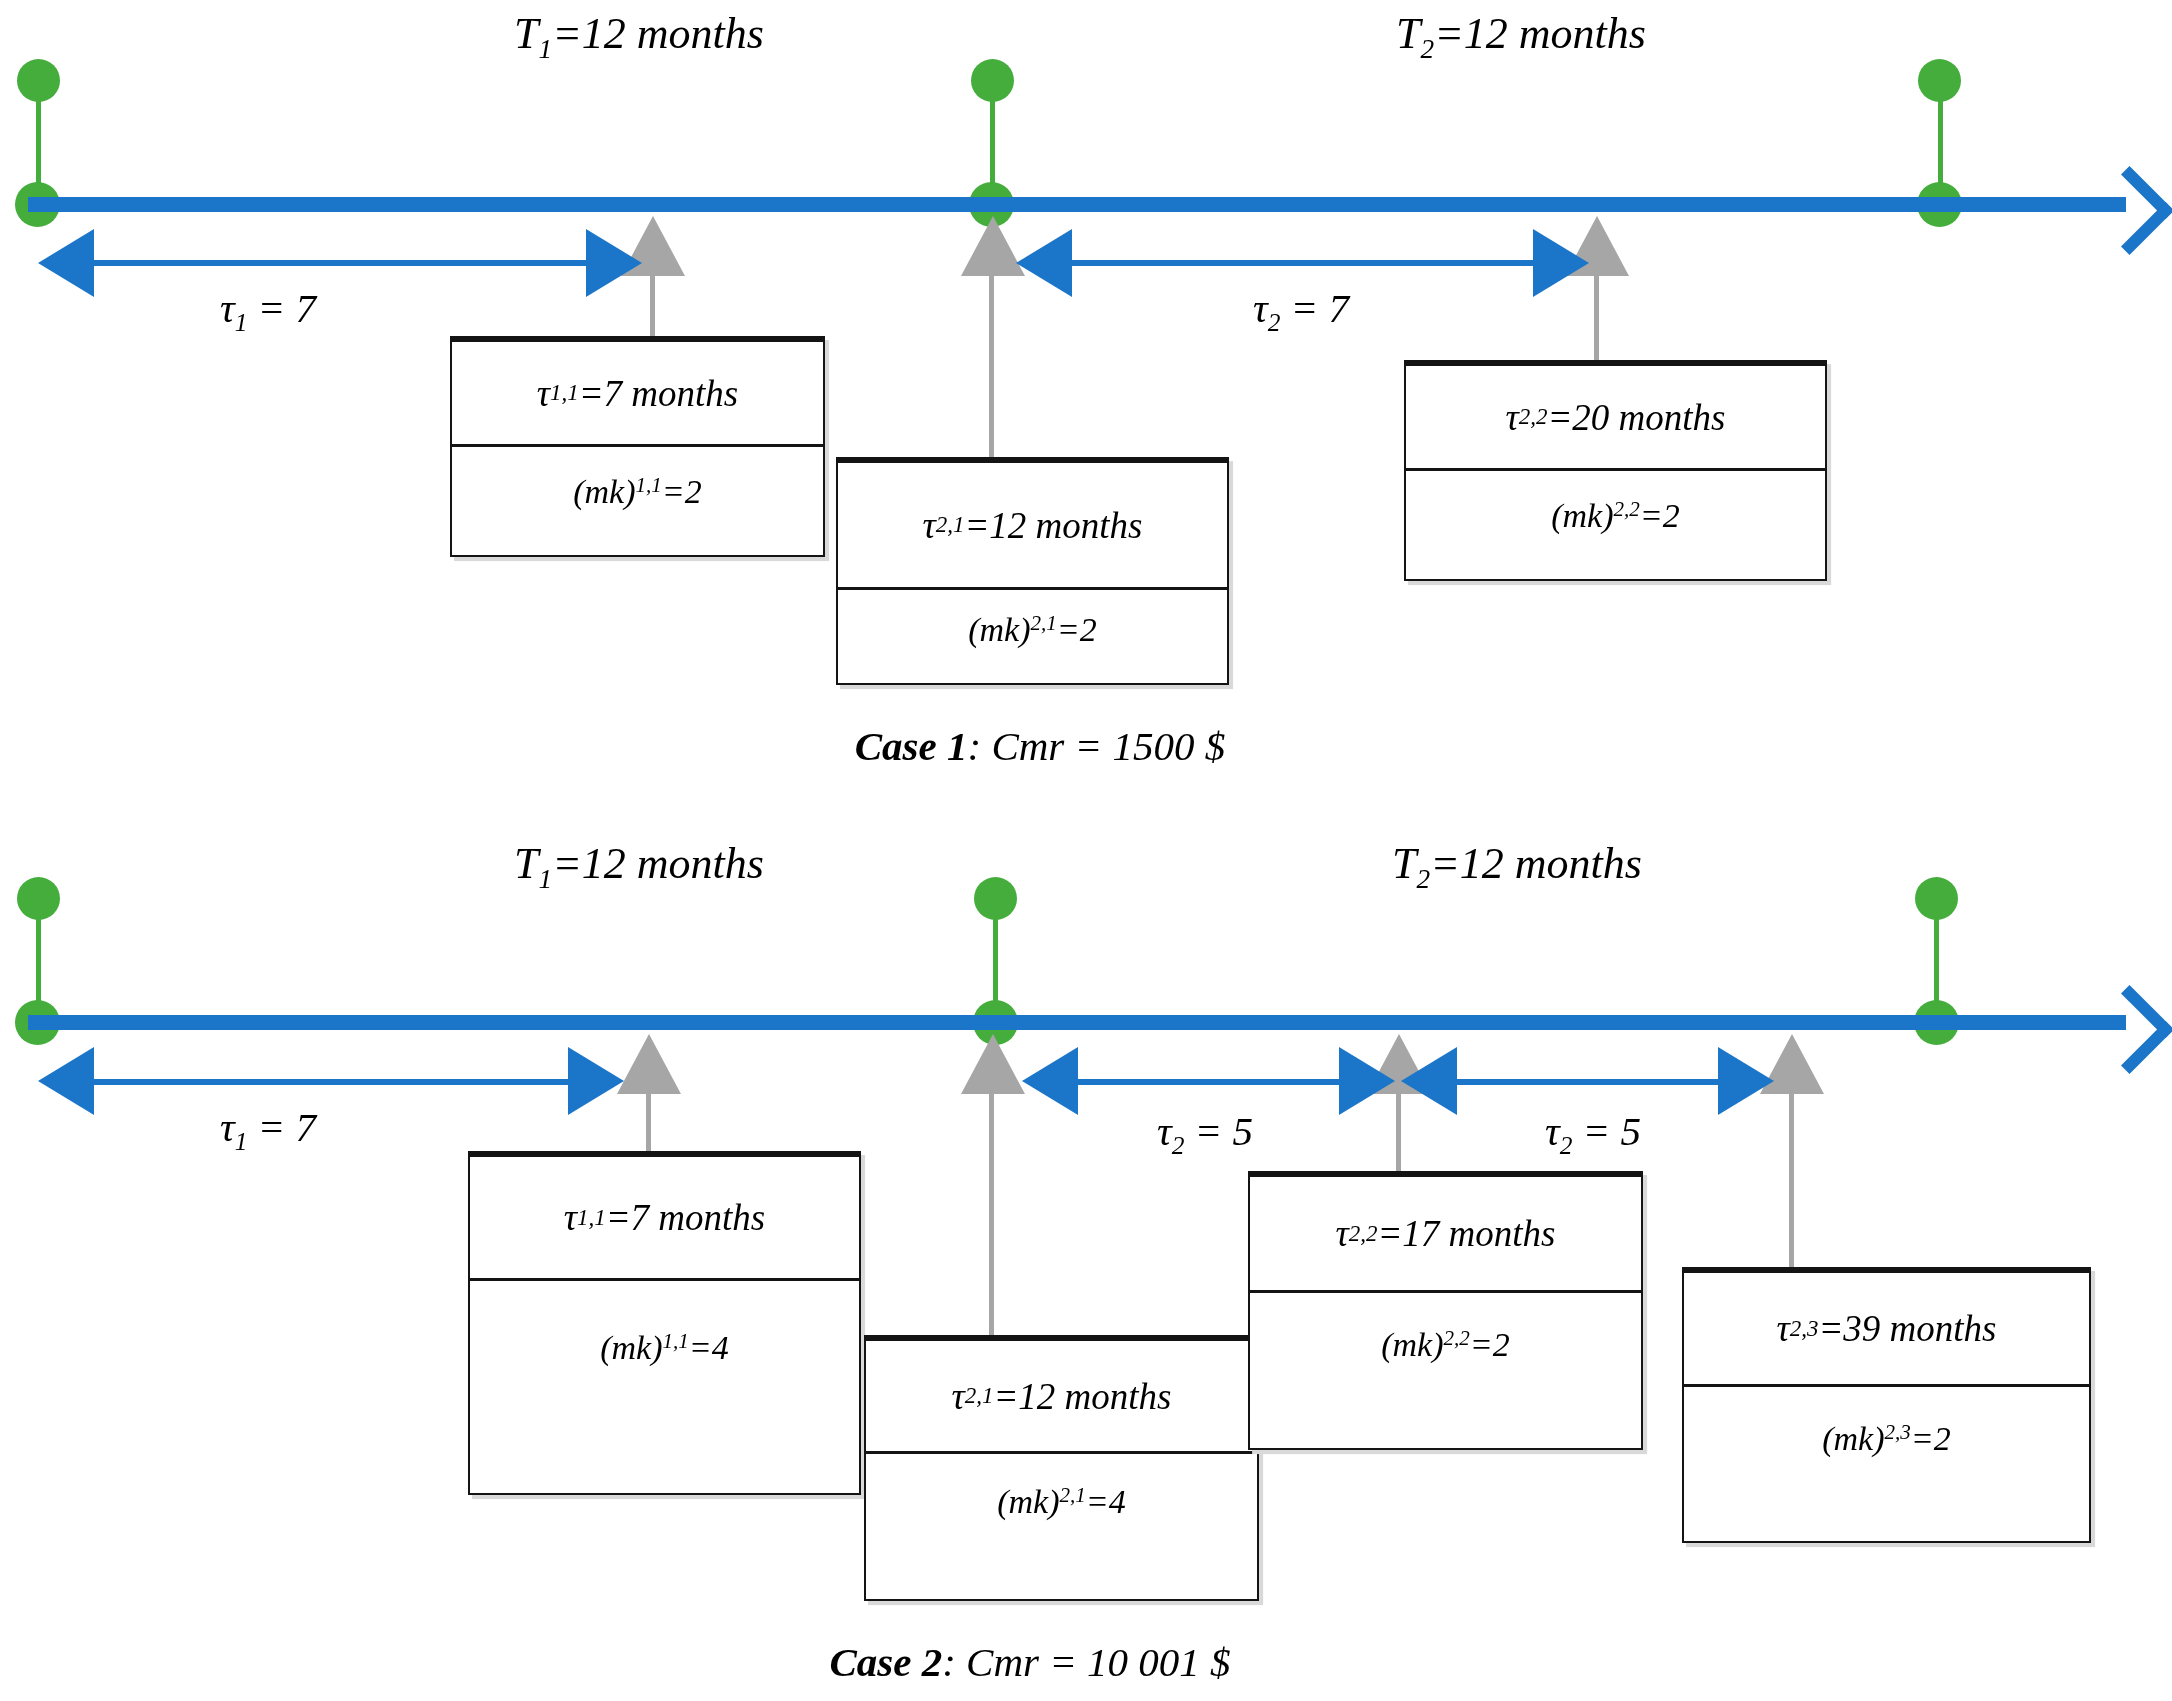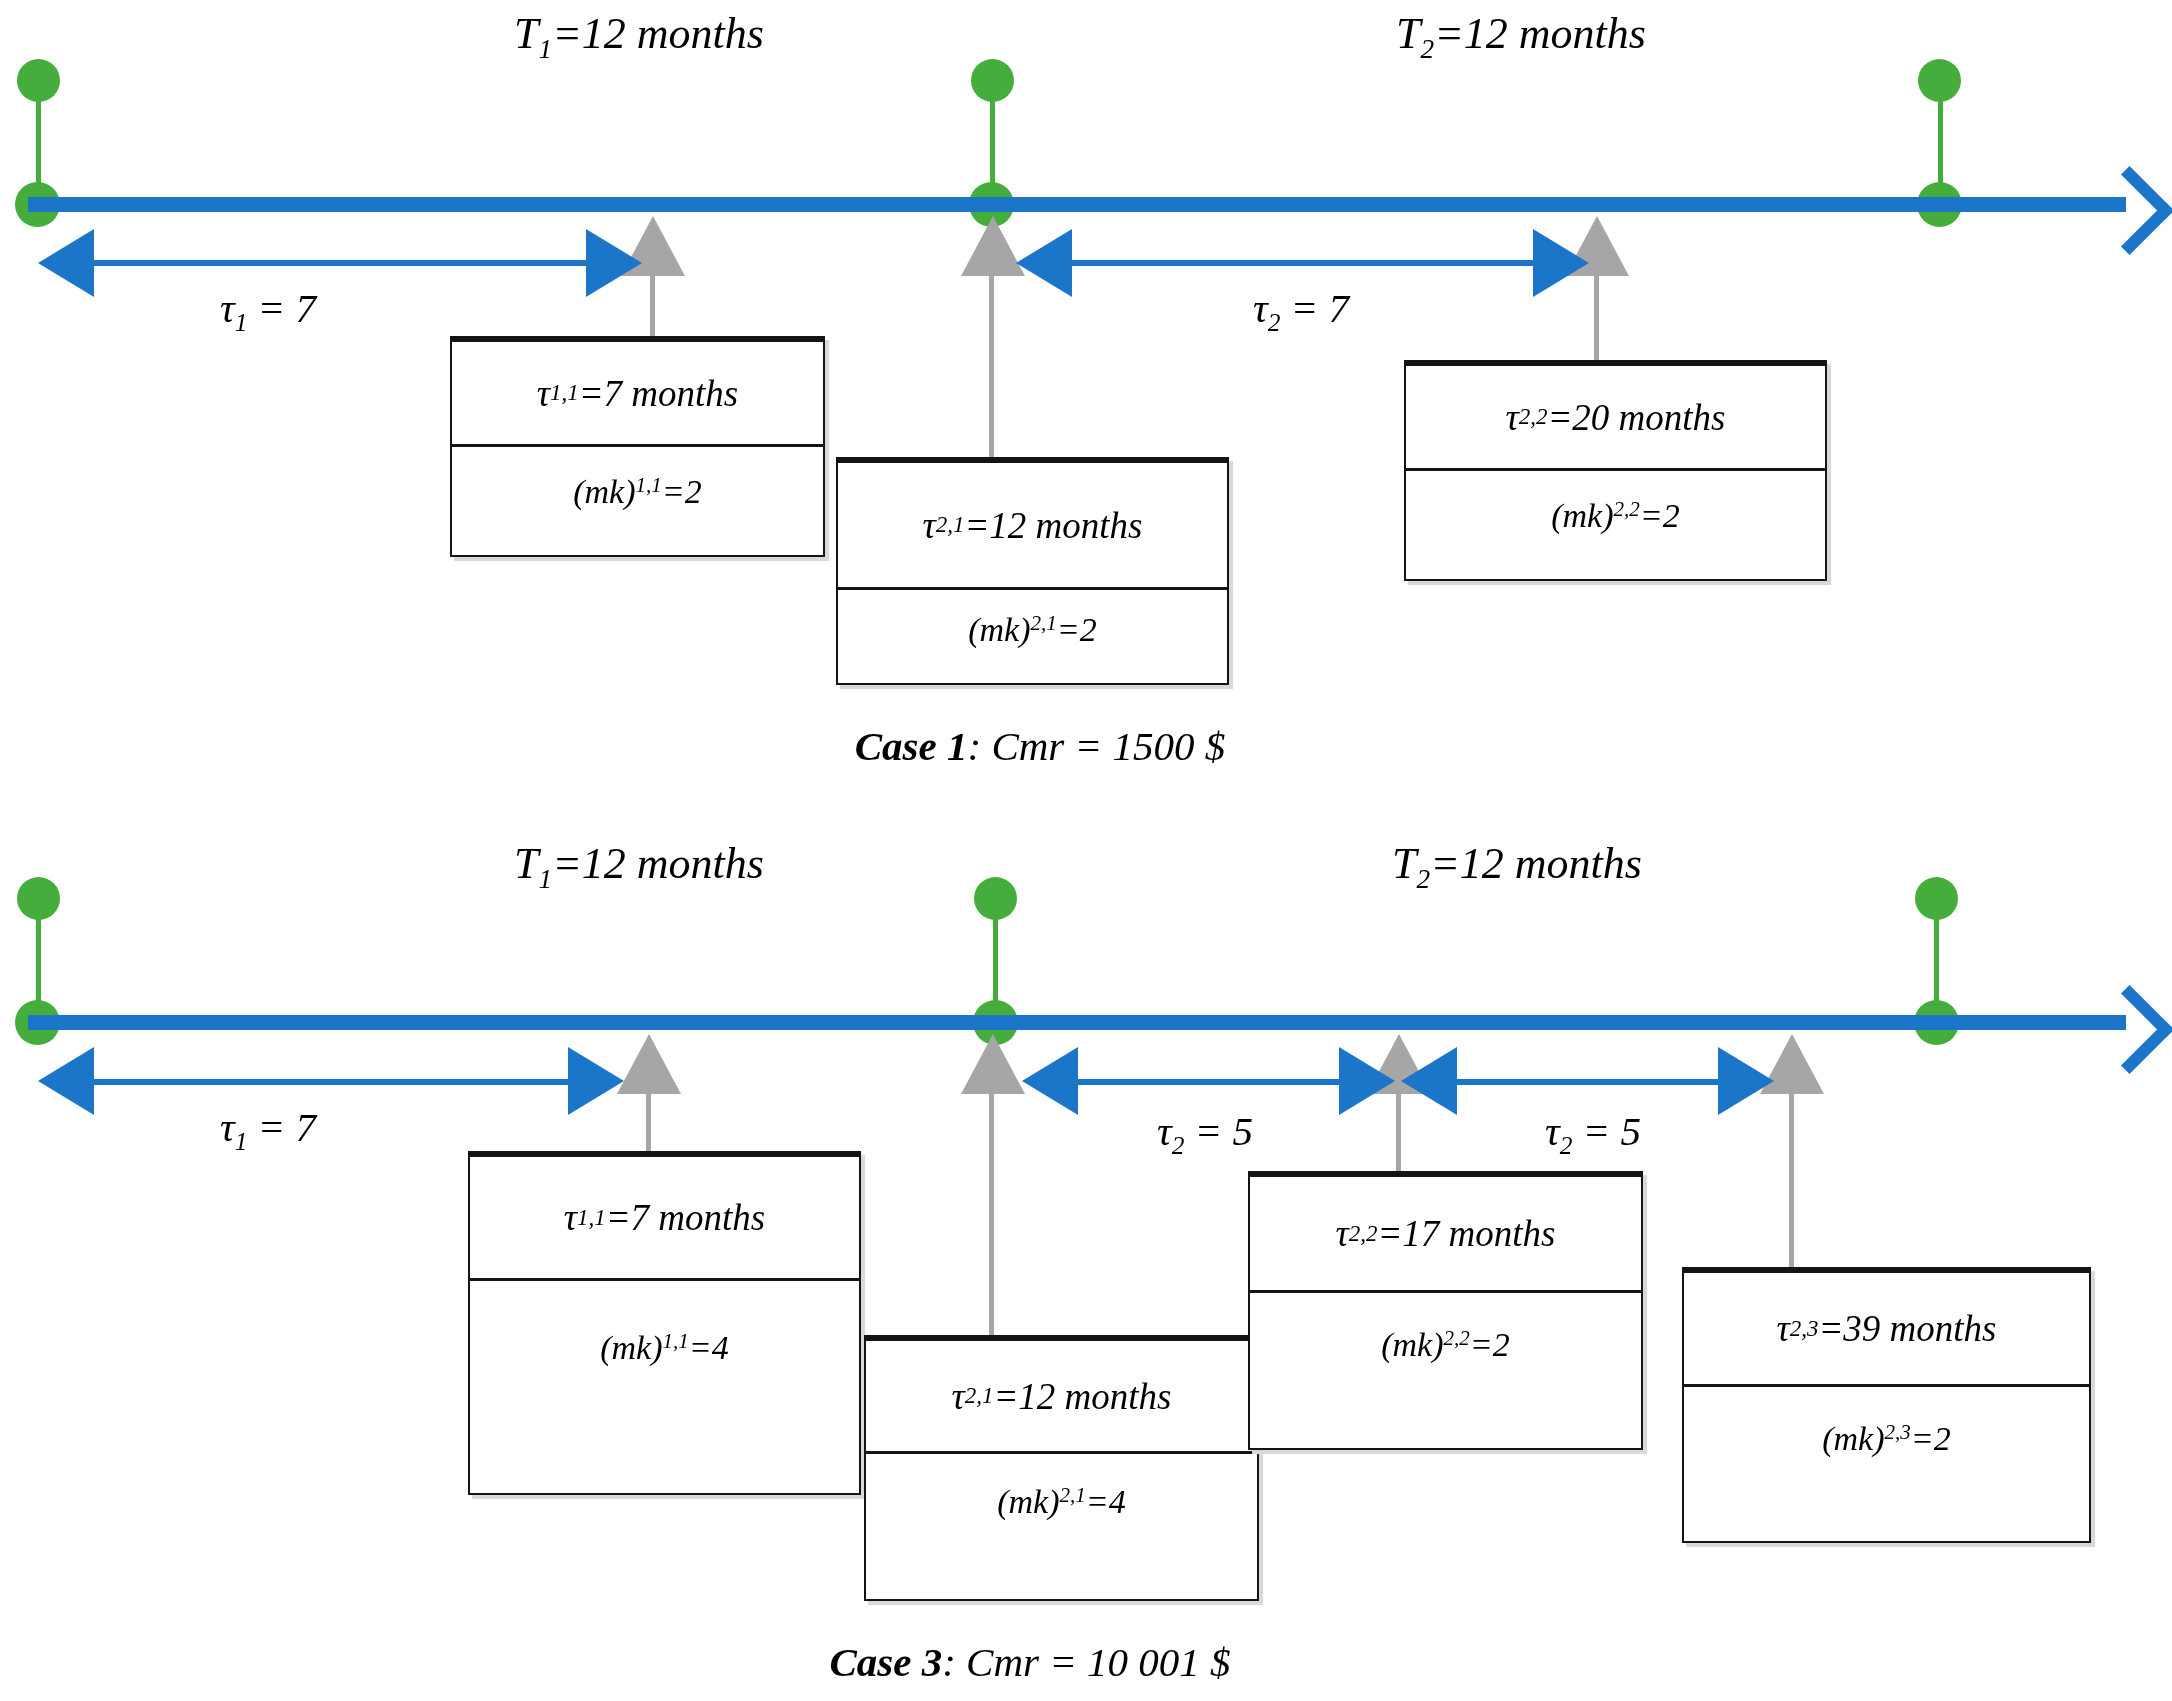--- a/index.html
+++ b/index.html
@@ -257,17 +257,17 @@
           <sub>2,3</sub>
           <span>=39 months</span>
         </div>
       <div class="row-val" style="padding-top:33px;">
           <span>(mk)</span>
           <sub>2,3</sub>
           <span>=2</span>
         </div>
     </div>
 
-    <div class="caption" style="left:1030px;top:1642px;"><span class="cse">Case 3</span><span>: </span><span>Cmr</span><span> = 10 001 $</span></div>
+    <div class="caption" style="left:1030px;top:1642px;"><span class="cse">Case 2</span><span>: </span><span>Cmr</span><span> = 10 001 $</span></div>
   </div>
 
 </div>
 
 
 </body></html>

